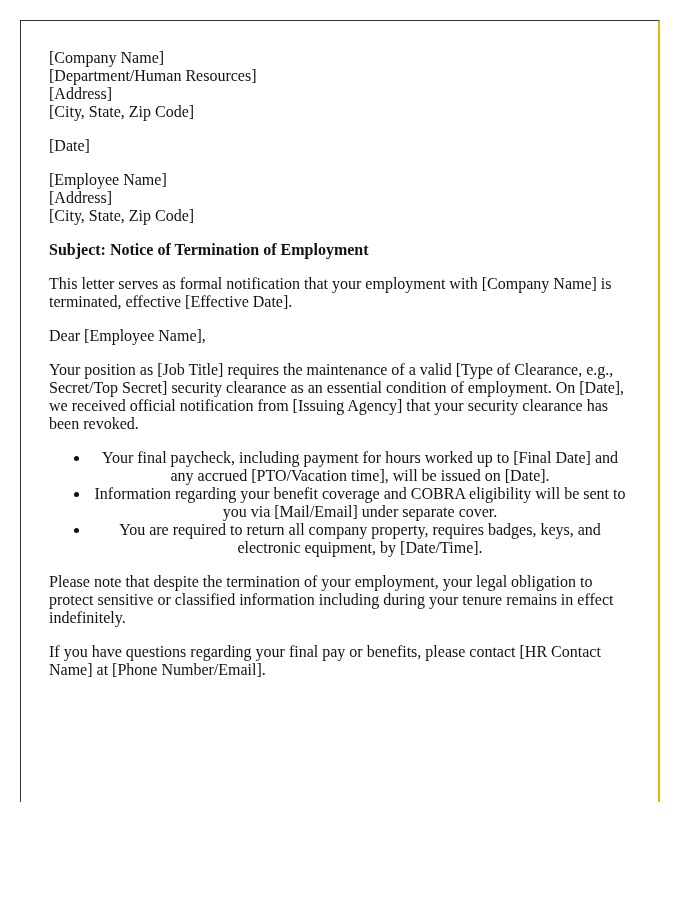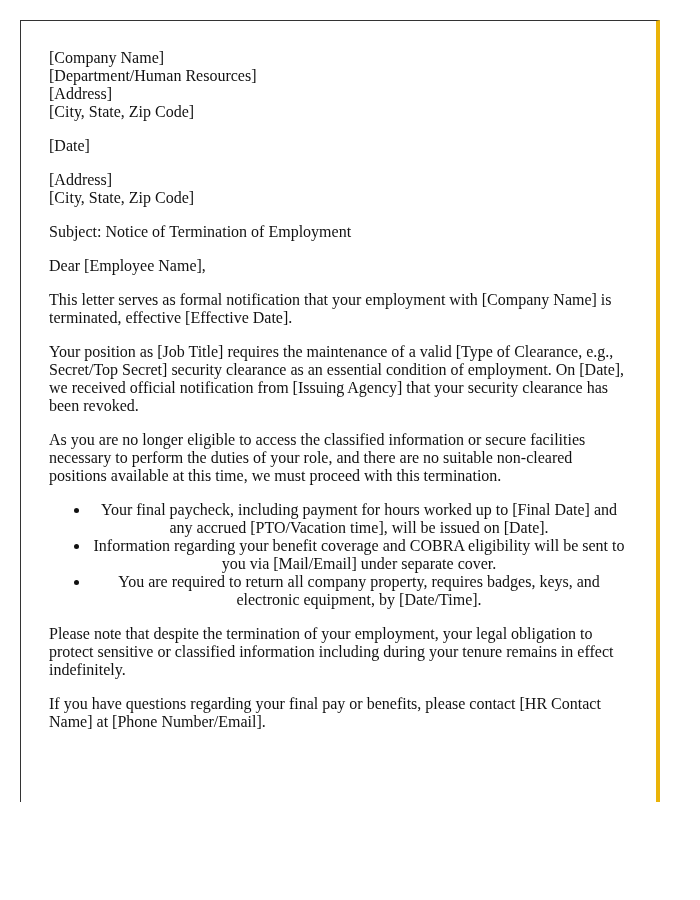--- a/index.html
+++ b/index.html
@@ -17,36 +17,36 @@
       line-height: 18px;
       color: #111111;
     }
     .letter-frame {
       position: absolute;
       left: 20px;
       top: 20px;
       width: 640px;
       height: 782px;
       border-left: 1px solid #333333;
-      border-right: 4px solid #eab308;
+      border-right: 2px solid #eab308;
       border-top: 1px solid #333333;
       box-sizing: border-box;
       overflow: hidden;
     }
     .letter-content {
       padding: 28px 28px 0 28px;
     }
     .block {
       margin: 0 0 16px 0;
     }
     .block .line {
       display: block;
     }
     .subject {
-      font-weight: normal;
+      font-weight: bold;
     }
     p {
       margin: 0 0 16px 0;
     }
     ul {
       margin: 0 0 16px 0;
       padding-left: 41px;
     }
     ul li {
       margin: 0;
@@ -65,31 +65,31 @@
       <span class="line">[Department/Human Resources]</span>
       <span class="line">[Address]</span>
       <span class="line">[City, State, Zip Code]</span>
     </div>
 
     <div class="block">
       <span class="line">[Date]</span>
     </div>
 
     <div class="block">
+      <span class="line">[Employee Name]</span>
       <span class="line">[Address]</span>
       <span class="line">[City, State, Zip Code]</span>
     </div>
 
     <p class="subject">Subject: Notice of Termination of Employment</p>
 
+    <p>This letter serves as formal notification that your employment with [Company Name] is terminated, effective [Effective Date].</p>
+
     <p>Dear [Employee Name],</p>
-
-    <p>This letter serves as formal notification that your employment with [Company Name] is terminated, effective [Effective Date].</p>
     <p>Your position as [Job Title] requires the maintenance of a valid [Type of Clearance, e.g., Secret/Top Secret] security clearance as an essential condition of employment. On [Date], we received official notification from [Issuing Agency] that your security clearance has been revoked.</p>
-    <p>As you are no longer eligible to access the classified information or secure facilities necessary to perform the duties of your role, and there are no suitable non-cleared positions available at this time, we must proceed with this termination.</p>
 
     <ul>
       <li>Your final paycheck, including payment for hours worked up to [Final Date] and any accrued [PTO/Vacation time], will be issued on [Date].</li>
       <li>Information regarding your benefit coverage and COBRA eligibility will be sent to you via [Mail/Email] under separate cover.</li>
       <li>You are required to return all company property, requires badges, keys, and electronic equipment, by [Date/Time].</li>
     </ul>
 
     <p>Please note that despite the termination of your employment, your legal obligation to protect sensitive or classified information including during your tenure remains in effect indefinitely.</p>
     <p>If you have questions regarding your final pay or benefits, please contact [HR Contact Name] at [Phone Number/Email].</p>
 

